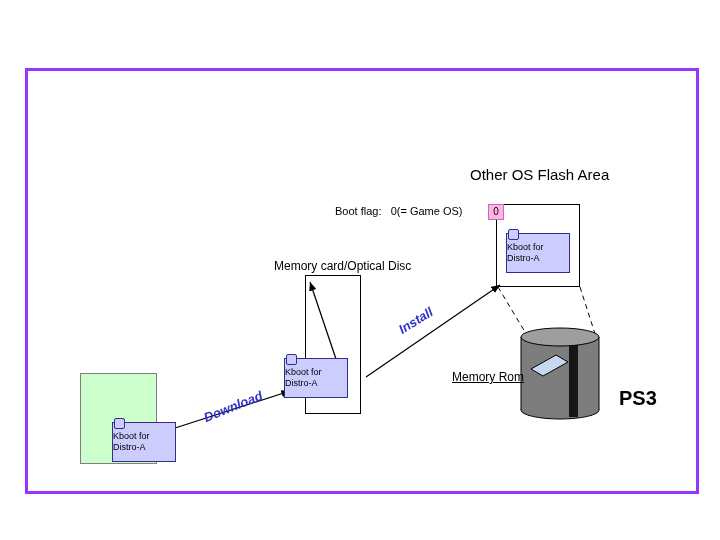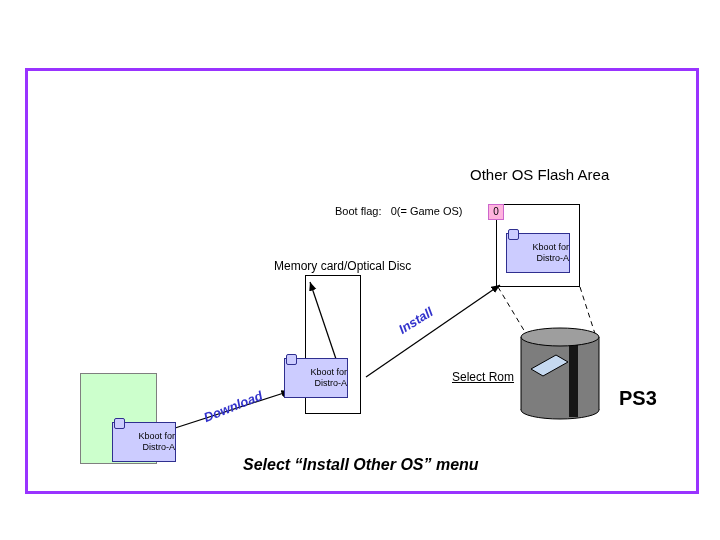--- a/index.html
+++ b/index.html
@@ -11,21 +11,21 @@
 
   .whitebox { position:absolute; background:#ffffff; border:1px solid #000; }
   .flash-box { left:496px; top:204px; width:84px; height:83px; }
   .memcard   { left:305px; top:275px; width:56px; height:139px; }
 
   .webpage { position:absolute; left:80px; top:373px; width:77px; height:91px;
              background:var(--webpage-fill,#ccffcc); border:1px solid #7f7f7f; }
 
   .note { position:absolute; width:64px; height:40px;
           background:var(--note-fill,#ccccff); border:1px solid var(--note-border,#2f2f8f);
-          display:flex; flex-direction:column; align-items:flex-end; justify-content:center;
+          display:flex; flex-direction:column; align-items:flex-start; justify-content:center;
           font-size:9px; line-height:1.25; color:#000; text-align:center; }
   .note::before { content:""; position:absolute; left:1px; top:-5px; width:9px; height:9px;
           background:var(--note-fill,#ccccff); border:1px solid var(--note-border,#2f2f8f);
           border-radius:2px; }
   .note-flash { left:506px; top:233px; }
   .note-card  { left:284px; top:358px; }
   .note-page  { left:112px; top:422px; }
 
   svg.overlay { position:absolute; left:0; top:0; width:720px; height:540px; pointer-events:none; }
   .cyl-body { fill:var(--cylinder-body,#7d7d7d); }
@@ -97,17 +97,16 @@
     <span>Kboot for</span>
     <span>Distro-A</span>
   </div>
 
   <div class="label flash-area-title">Other OS Flash Area</div>
   <div class="label boot-flag">Boot flag:   0(= Game OS)</div>
   <div class="flag-box">0</div>
   <div class="label memcard-label">Memory card/Optical Disc</div>
   <div class="label action install-label">Install</div>
   <div class="label action download-label">Download</div>
-  <div class="label flashrom-label">Select Rom</div>
+  <div class="label flashrom-label">Memory Rom</div>
   <div class="label ps3-label">PS3</div>
-  <div class="label caption">Select “Install Other OS” menu</div>
 
 </div>
 
 </body></html>

